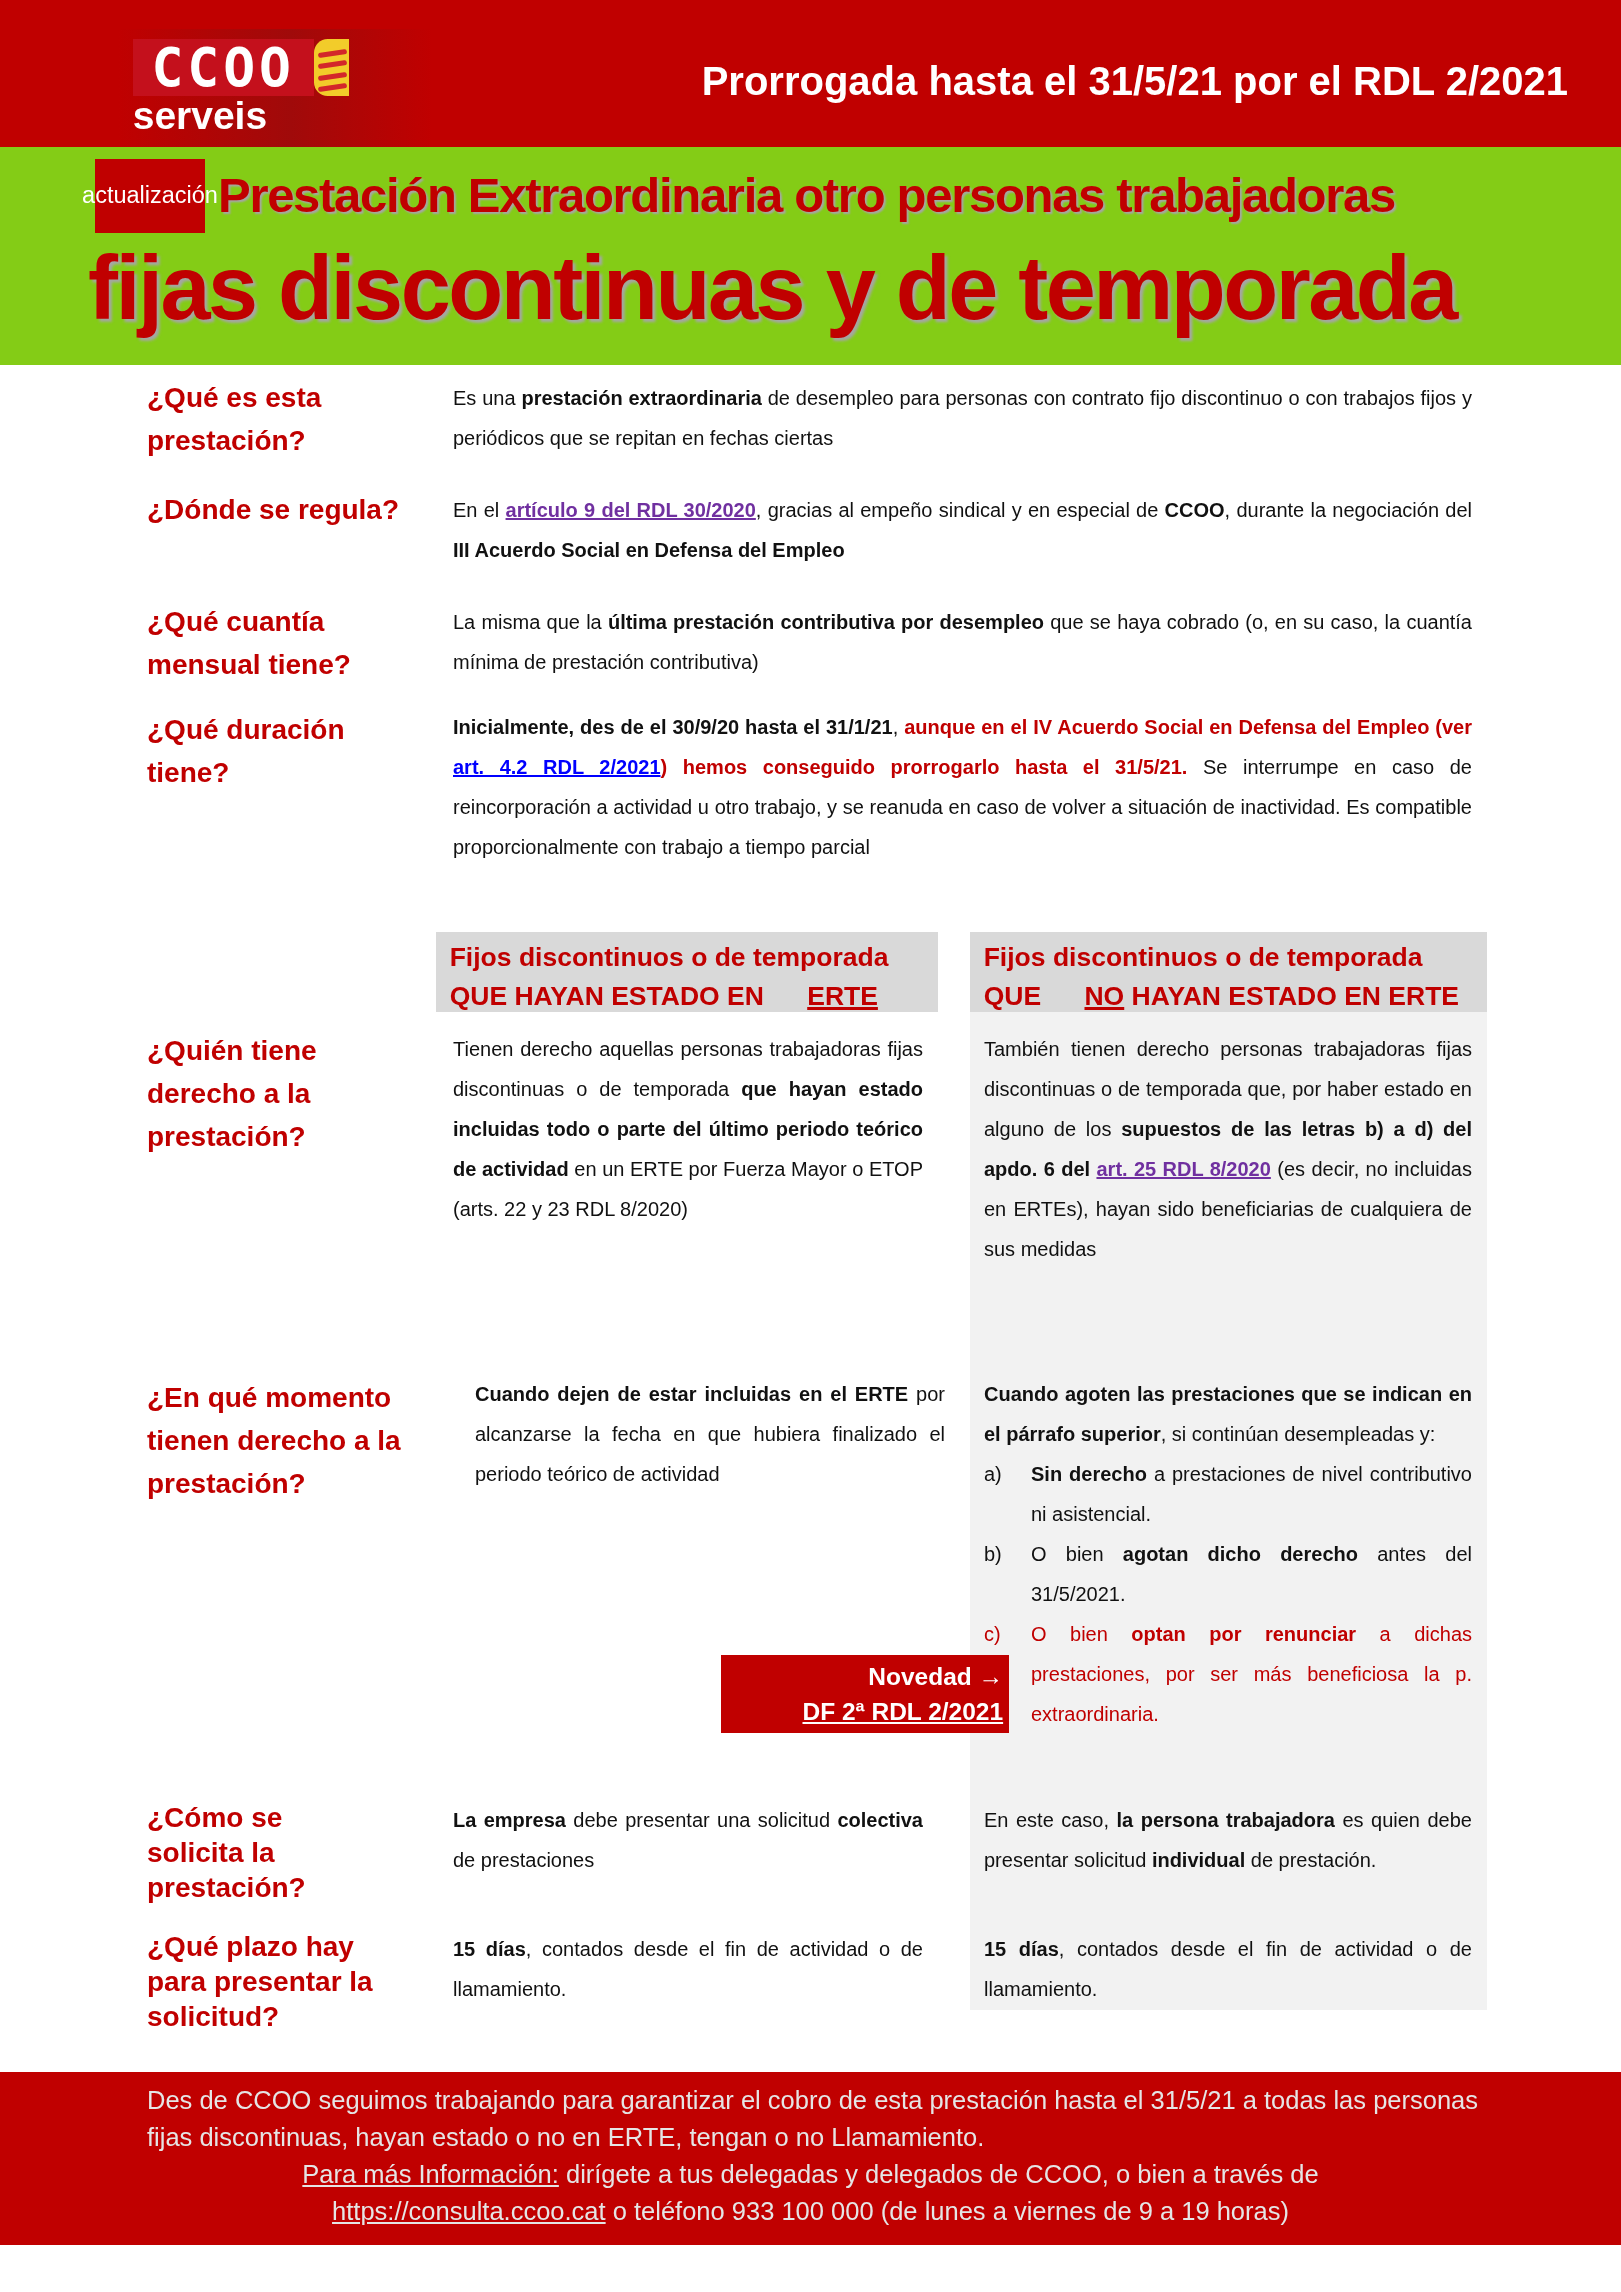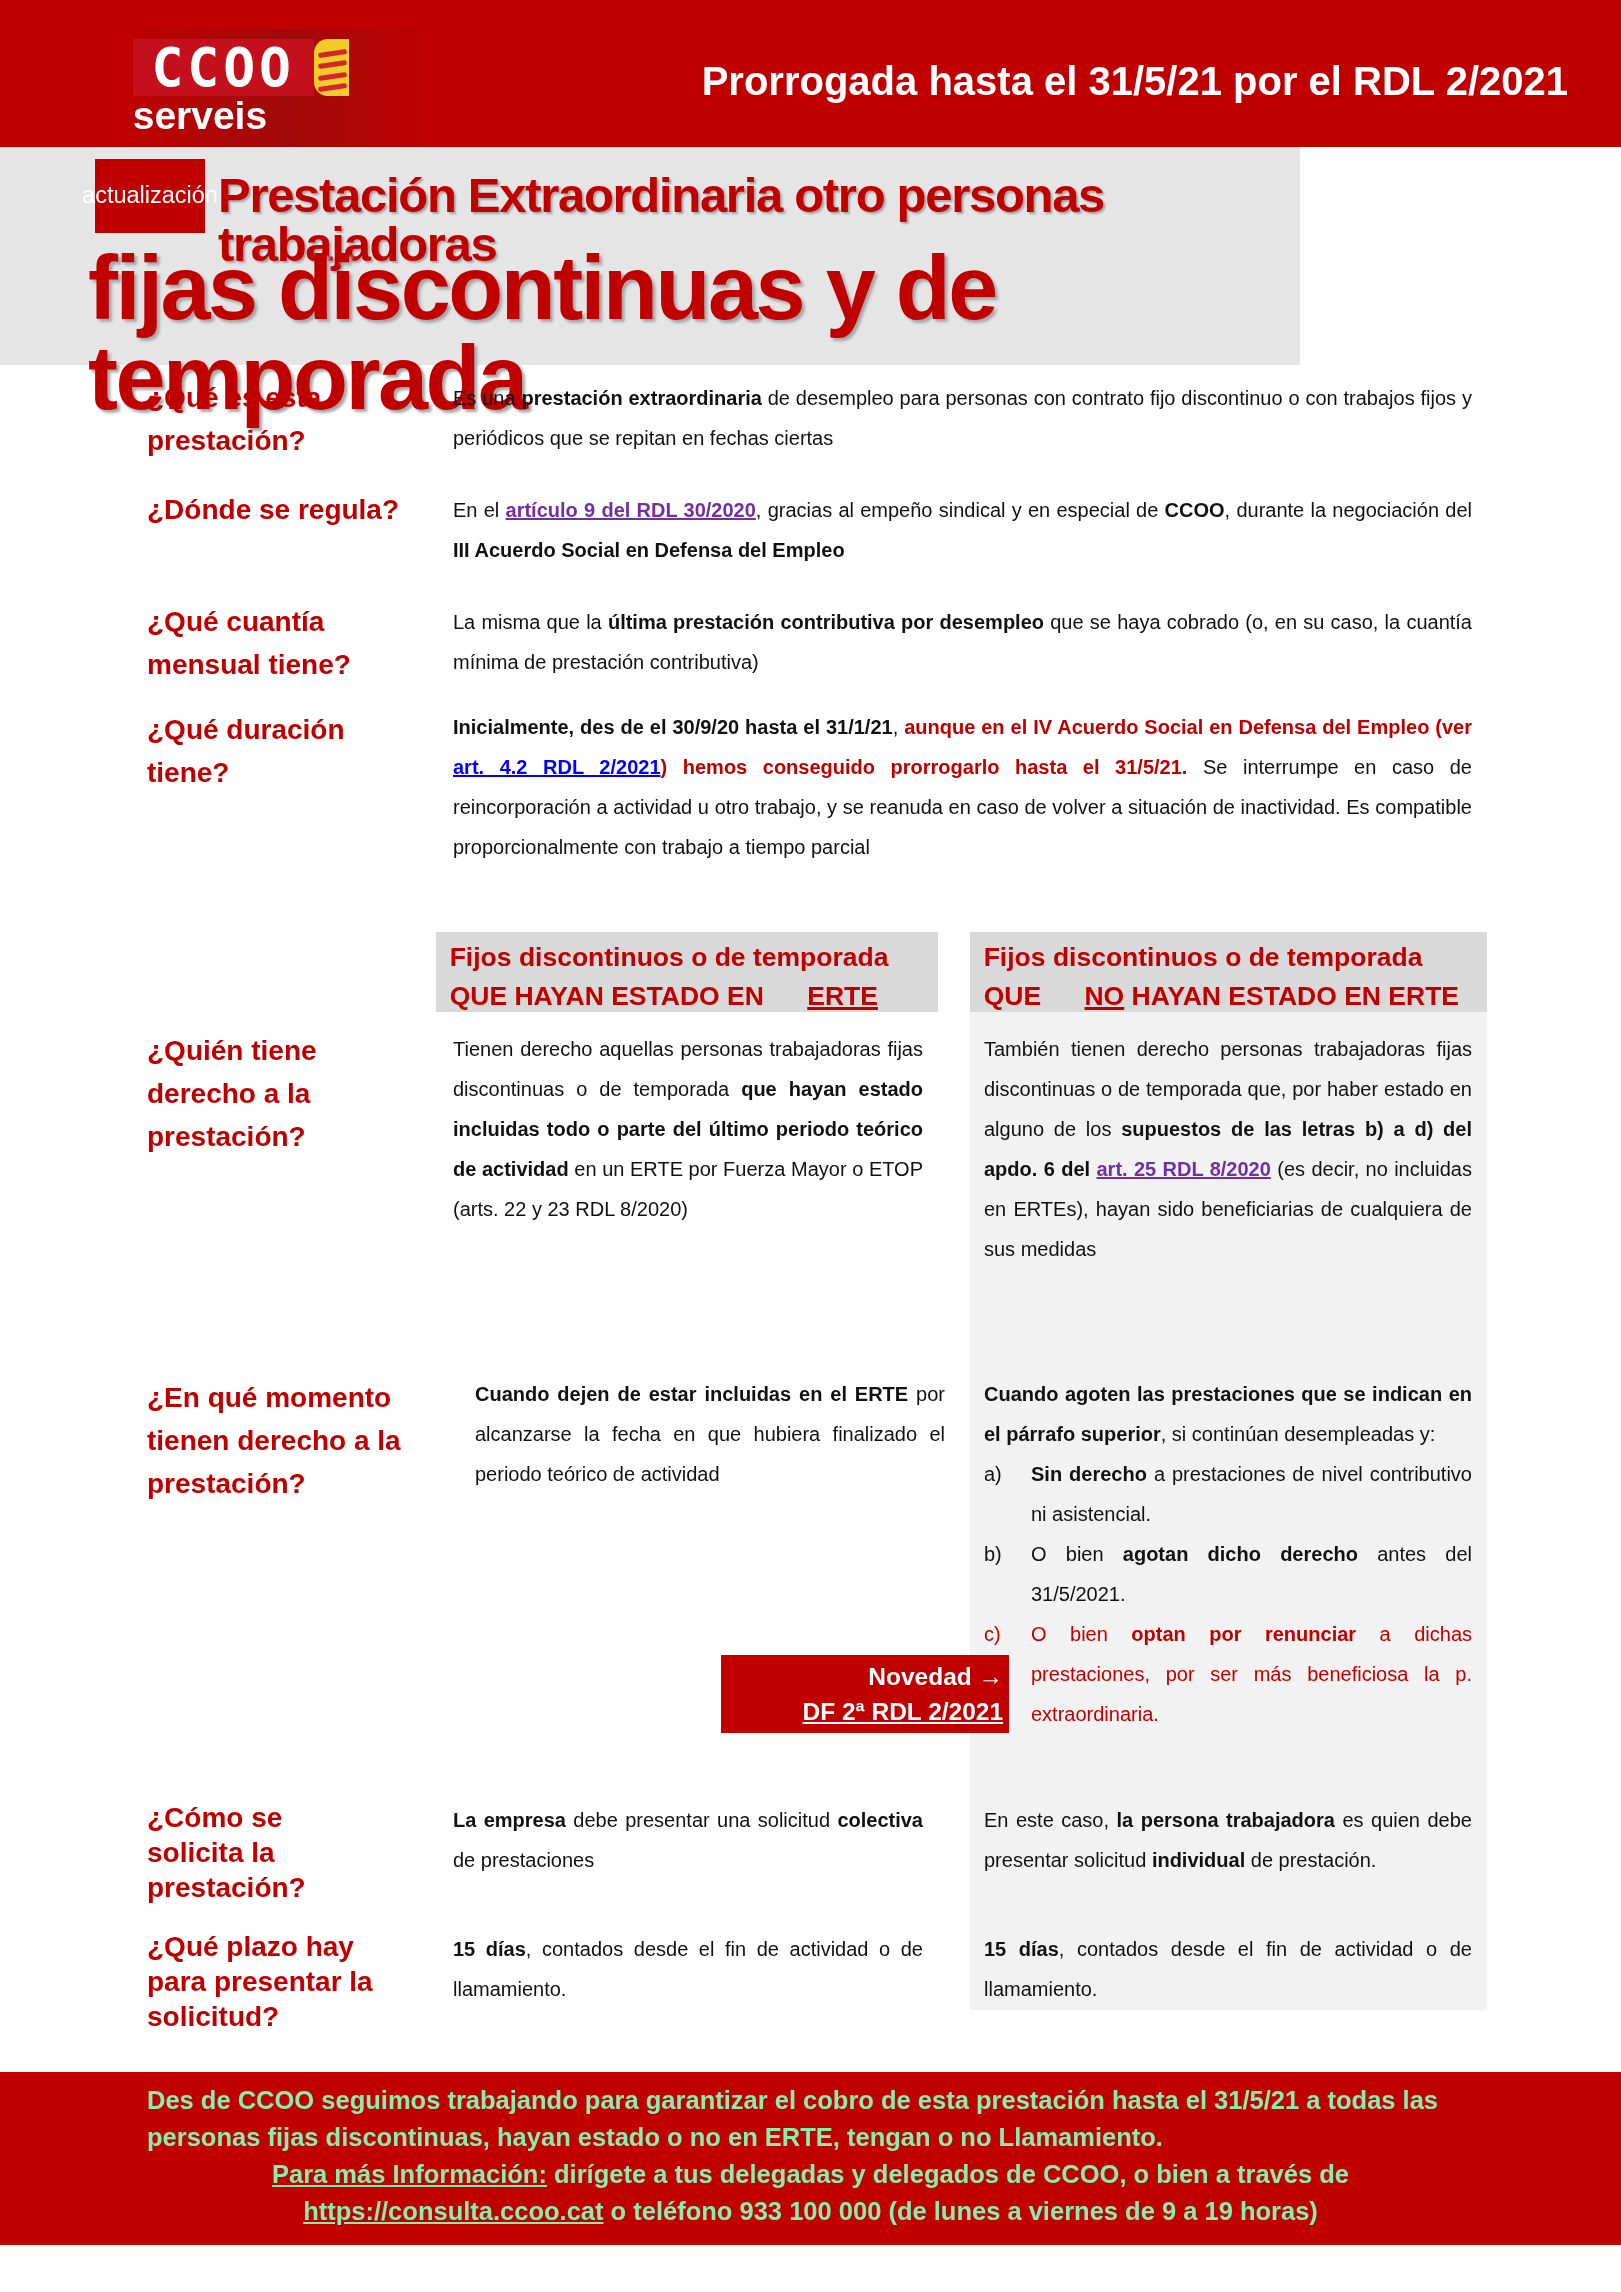--- a/index.html
+++ b/index.html
@@ -28,21 +28,21 @@
   }
   .logo-flag span { position: absolute; left: 3.9px; width: 29px; height: 4.9px; background: #d3262a; border-radius: 2.9px; transform: rotate(-8deg); }
   .logo-serveis {
     position: absolute; left: 14.7px; top: 67px; color: #fff; font-weight: bold; font-size: 39px; line-height: 1;
   }
   .prorroga {
     position: absolute; left: 588px; top: 61px; width: 980px; text-align: right; color: #fff;
     font-weight: bold; font-size: 40px; line-height: 1;
   }
   .title-band {
-    position: absolute; left: 0; top: 147px; width: 1300px; height: 218px; background: #e5e5e5;
+    position: absolute; left: 0; top: 147px; width: 1621px; height: 218px; background: #84cc16;
   }
   .badge {
     position: absolute; left: 95px; top: 11.8px; width: 110px; height: 74px; background: #c00000;
     color: #fff; font-size: 23.5px; display: flex; align-items: center; justify-content: center;
   }
   .title1 {
     position: absolute; left: 218px; top: 23.5px; color: #c00000; font-weight: bold; font-size: 49px;
     line-height: 1; letter-spacing: -1.3px; text-shadow: 2px 2px 2px #a6a6a6;
   }
   .title2 {
@@ -72,21 +72,21 @@
     position: absolute; left: 721px; top: 1655px; width: 288px; height: 78px; background: #c00000;
     color: #fff; font-weight: bold; font-size: 24.5px; line-height: 35px; text-align: right;
     padding: 3.9px 5.9px 0 0; box-sizing: border-box;
   }
   .novedad .df { text-decoration: underline; }
   .list-item { display: flex; }
   .list-item .lbl { width: 47px; flex: none; }
   .list-item .txt { flex: 1; text-align: justify; }
   .footer {
     position: absolute; left: 0; top: 2072px; width: 1621px; height: 173px; background: #c00000;
-    color: #86efac; font-weight: bold; font-size: 25.5px; line-height: 37px;
+    color: #e5e5e5; font-weight: normal; font-size: 25.5px; line-height: 37px;
   }
   .footer .p1 { position: absolute; left: 147px; top: 9.8px; width: 1333px; }
   .footer .p2 { position: absolute; left: 0; top: 84px; width: 1621px; text-align: center; }
   .footer u { text-decoration: underline; }
 </style>
 </head>
 <body>
 
 <div class="top-band">
   <div class="logo">

